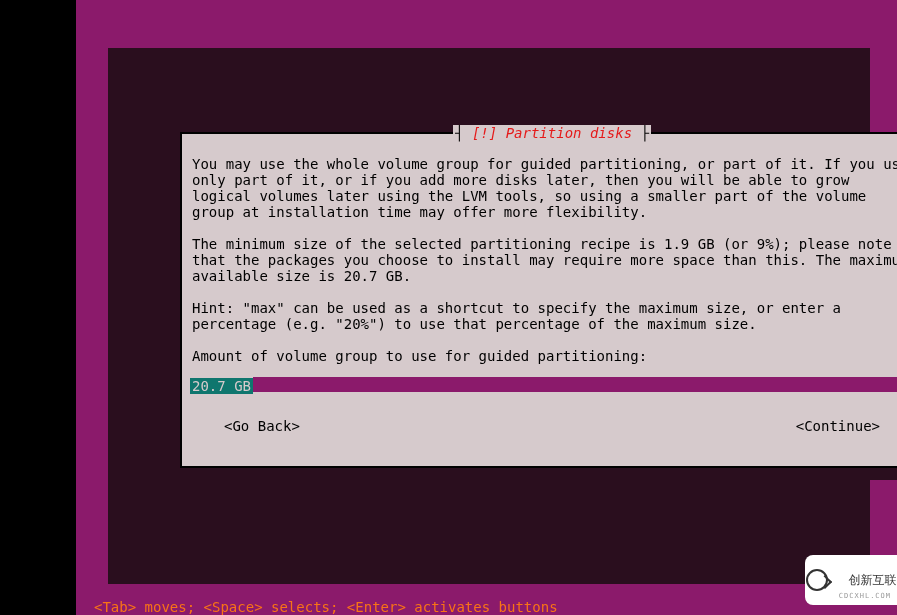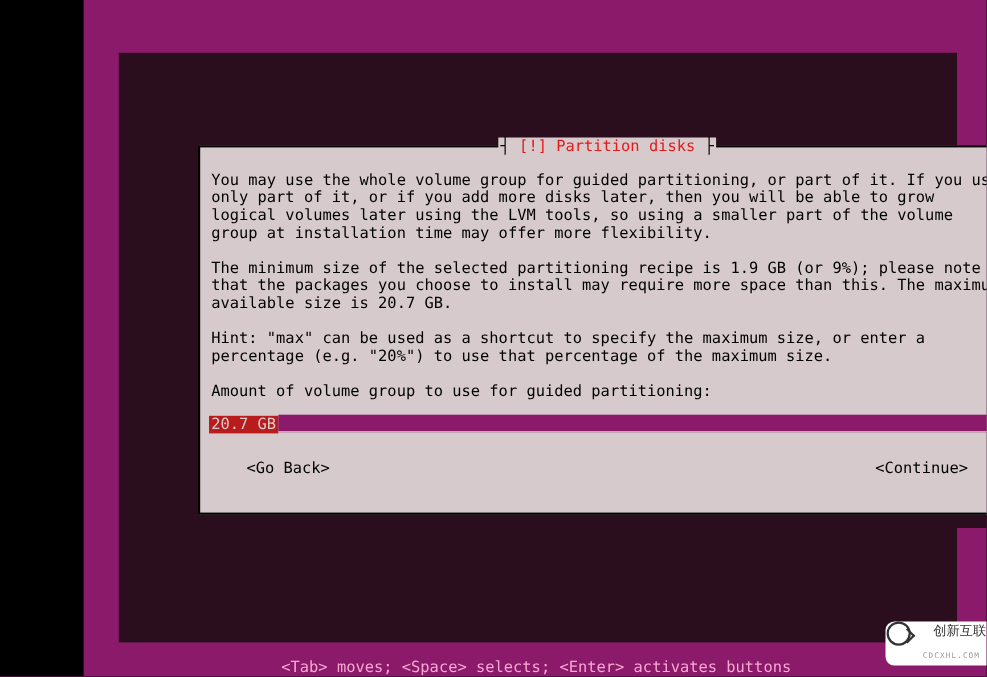--- a/index.html
+++ b/index.html
@@ -52,36 +52,37 @@
     left: 0;
     width: 100%;
     text-align: center;
   }
   .dialog-title {
     display: inline-block;
     background: #d6cacc;
     padding: 0 2px;
     color: #e51a1a;
     font-weight: normal;
+    font-style: italic;
   }
   .dialog-title .bar { color: #000; }
   .dialog-content {
     padding: 22px 10px 10px 10px;
     color: #000;
   }
   .para { white-space: pre-wrap; margin-bottom: 16px; }
   .prompt { margin-bottom: 14px; }
   .input-row {
     width: 722px;
     margin-left: -2px;
     height: 16px;
     display: flex;
   }
   .input-value {
-    background: #b91c1c;
+    background: #0f766e;
     color: #d6cacc;
     padding: 0 2px 0 2px;
     height: 16px;
     display: inline-block;
   }
   .input-fill {
     flex: 1;
     background: #8b1a6b;
     height: 16px;
     text-decoration: underline;
@@ -99,36 +100,35 @@
     padding-right: 32px;
     color: #000;
   }
   .btn { }
   .help-bar {
     position: absolute;
     bottom: 0;
     left: 76px;
     width: 821px;
     height: 16px;
-    color: #f9a8d4;
-    padding-left: 2px;
+    color: #f97316;
+    padding-left: 18px;
     background: transparent;
-    text-align: center;
   }
   .watermark {
     position: absolute;
     right: 0;
     bottom: 10px;
     width: 92px;
-    height: 40px;
+    height: 50px;
     background: #fff;
     border-top-left-radius: 8px;
     border-bottom-left-radius: 8px;
     display: flex;
-    align-items: flex-start;
+    align-items: center;
     justify-content: center;
     gap: 21px;
   }
   .watermark .glyph {
     width: 22px; height: 22px; border: 2px solid #333; border-radius: 50%; position: relative;
   }
   .watermark .glyph::after {
     content: ""; position: absolute; width: 8px; height: 8px; border: 2px solid #333;
     border-top: none; border-left: none; transform: rotate(-45deg); right: -4px; bottom: 2px;
   }

